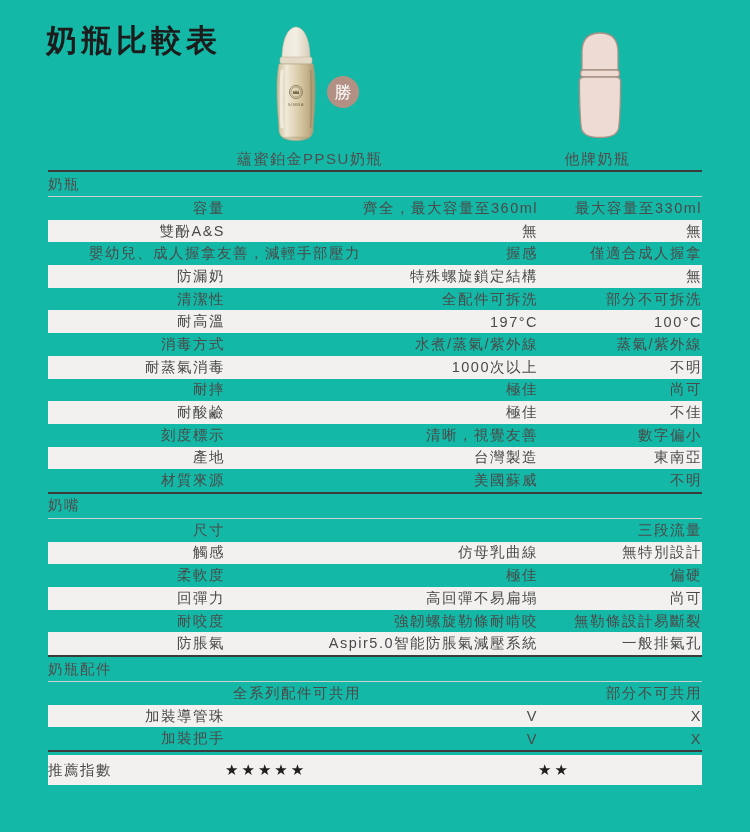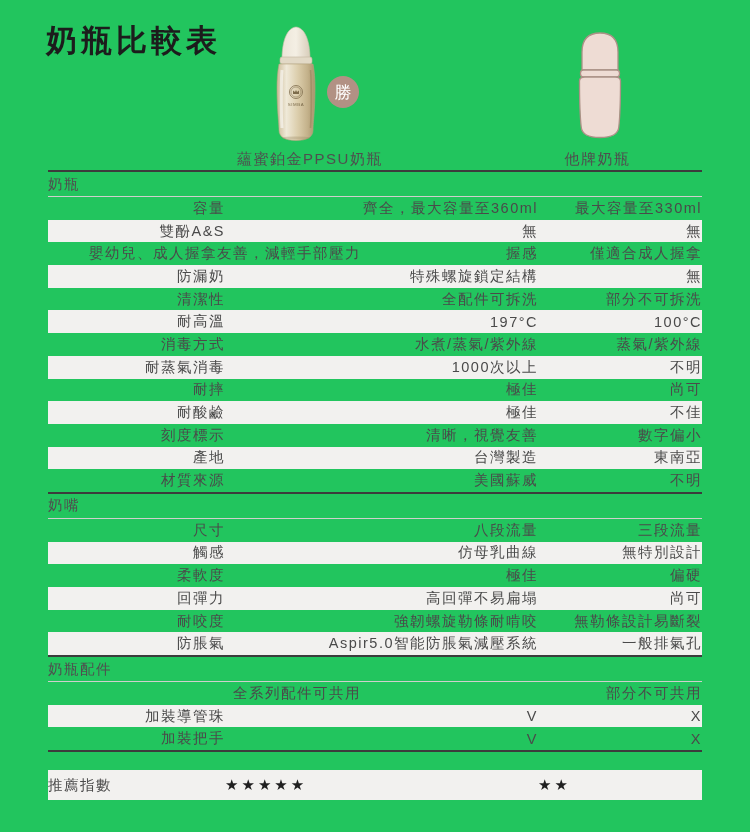--- a/index.html
+++ b/index.html
@@ -2,21 +2,21 @@
 <html style="--badge-bg: #b29184; --badge-text: #ffffff; --stripe: #f2f1ef; --line-dark: #3c3c3c; --line-light: #cfcfcd; --text: #4a4a4a;"><head>
 <meta charset="utf-8">
 <style>
   :root{
     --badge-bg:#b29184; --badge-text:#fff;
     --stripe:#f2f1ef; --line-dark:#3c3c3c; --line-light:#cfcfcd;
     --text:#4a4a4a; --title:#1c1c1c;
   }
   html,body{margin:0;padding:0;background:#fff;}
   body{width:750px;height:832px;font-family:"Liberation Sans","DejaVu Sans",sans-serif;color:var(--text);}
-  .page{position:relative;width:750px;height:832px;overflow:hidden;background:#22c55e;}
+  .page{position:relative;width:750px;height:832px;overflow:hidden;background:#14b8a6;}
 
   .page-title{
     position:absolute;left:46px;top:20px;margin:0;
     font-family:"Liberation Serif","DejaVu Serif",serif;
     font-size:31px;font-weight:600;color:var(--title);letter-spacing:4px;
   }
 
   .product{position:absolute;text-align:center;}
   .product-ours{left:210px;top:22px;width:200px;}
   .product-theirs{left:520px;top:22px;width:155px;}
@@ -36,21 +36,21 @@
   .section-header{
     height:24px;display:flex;align-items:center;
     border-bottom:1px solid var(--line-light);color:#4f4f4f;
   }
   .row{display:flex;align-items:center;height:22.7px;text-align:right;}
   .rows .row:nth-child(even){background:var(--stripe);}
   .cell{overflow:hidden;white-space:nowrap;}
   .c-label{width:177px;flex:0 0 177px;}
   .c-ours{width:313px;flex:0 0 313px;}
   .c-theirs{flex:1;}
-  .footer{border-top:2px solid var(--line-dark);padding-top:18px;}
+  .footer{border-top:2px solid var(--line-dark);padding-top:3px;}
   .footer-row{display:flex;align-items:center;height:30px;background:var(--stripe);}
   .stars{font-size:15px;color:#1f1f1f;letter-spacing:3px;}
 </style>
 </head>
 <body>
 
 <div class="page">
 
   <h1 class="page-title">奶瓶比較表</h1>
 
@@ -173,21 +173,20 @@
             <div class="cell c-ours">美國蘇威</div>
             <div class="cell c-theirs">不明</div>
           </div>
         </div>
       </div>
       <div class="section">
         <div class="section-header">奶嘴</div>
         <div class="rows">
           <div class="row">
             <div class="cell c-label">尺寸</div>
-            <div class="cell c-ours">八段流量</div>
             <div class="cell c-theirs">三段流量</div>
           </div>
           <div class="row">
             <div class="cell c-label">觸感</div>
             <div class="cell c-ours">仿母乳曲線</div>
             <div class="cell c-theirs">無特別設計</div>
           </div>
           <div class="row">
             <div class="cell c-label">柔軟度</div>
             <div class="cell c-ours">極佳</div>

